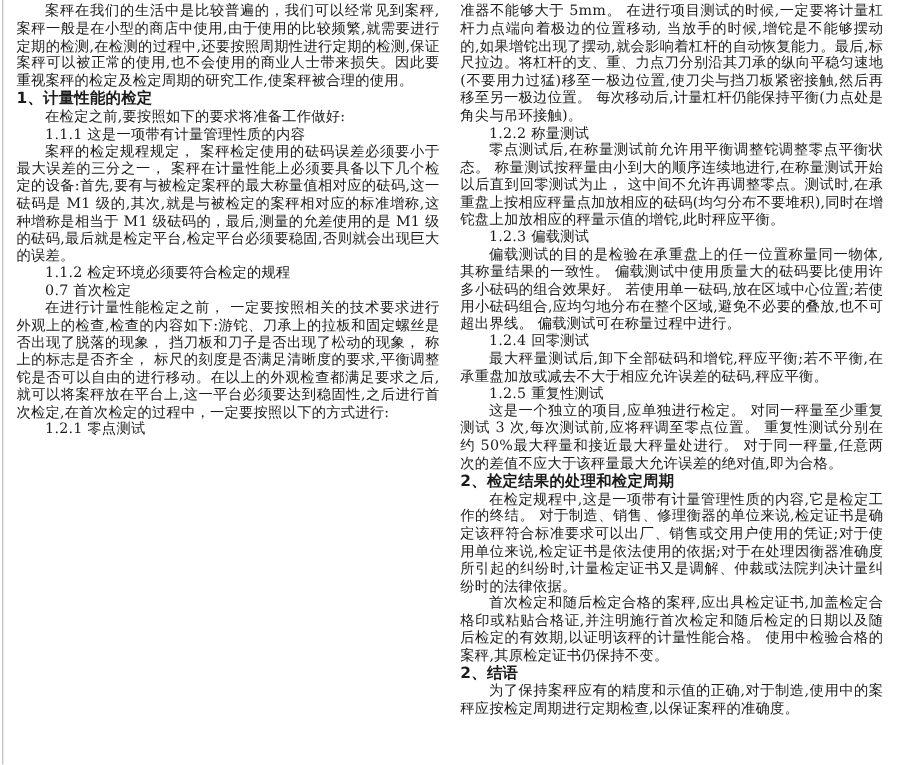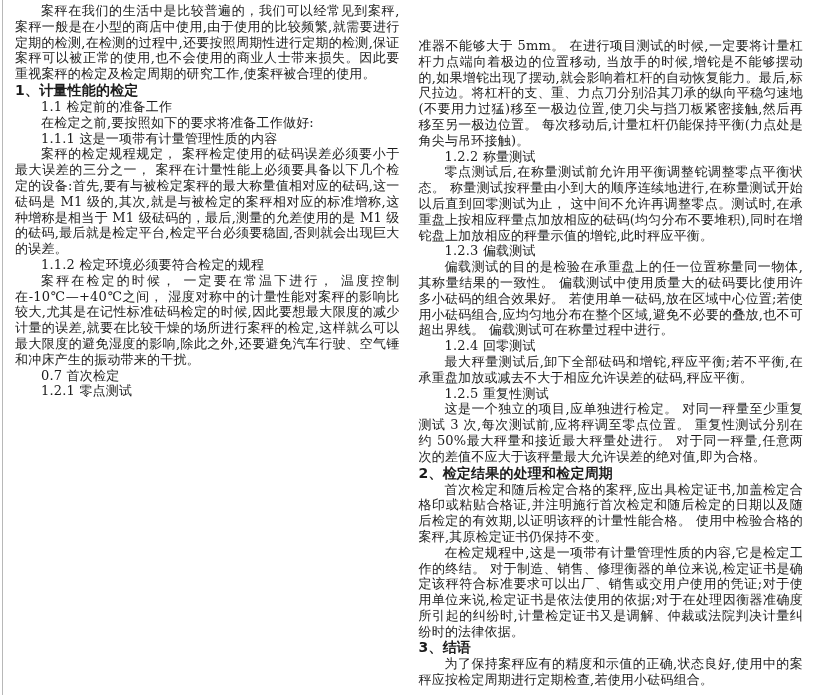--- a/index.html
+++ b/index.html
@@ -11,55 +11,54 @@
   .left-rule{position:absolute;left:2px;top:0;bottom:0;width:1px;background:var(--rule);}
   .columns{position:absolute;left:15px;top:3px;right:14px;display:flex;gap:19px;}
   .col{
     flex:1;min-width:0;
     font-family:"DejaVu Serif","Liberation Serif",serif;
     font-size:13px;line-height:15.8px;color:var(--text);
     text-align:justify;text-justify:inter-ideograph;
     letter-spacing:0.2px;
   }
   .para{text-indent:2em;}
-  .para-cont{text-indent:0;margin-top:35px;}
+  .para-cont{text-indent:0;}
   .subheading{text-indent:2em;}
   .heading{
     font-family:"DejaVu Sans","Liberation Sans",sans-serif;
     font-weight:700;font-size:14px;text-indent:0;line-height:17px;
   }
 </style>
 </head>
 <body>
 
 <div class="page-root">
   <div class="left-rule"></div>
   <div class="columns">
     <div class="col">
         <div class="para">案秤在我们的生活中是比较普遍的，我们可以经常见到案秤,案秤一般是在小型的商店中使用,由于使用的比较频繁,就需要进行定期的检测,在检测的过程中,还要按照周期性进行定期的检测,保证案秤可以被正常的使用,也不会使用的商业人士带来损失。因此要重视案秤的检定及检定周期的研究工作,使案秤被合理的使用。</div>
         <div class="heading">1、计量性能的检定</div>
-        <div class="subheading">1.1 检定前的准备工作</div>
         <div class="para">在检定之前,要按照如下的要求将准备工作做好:</div>
         <div class="subheading">1.1.1 这是一项带有计量管理性质的内容</div>
         <div class="para">案秤的检定规程规定， 案秤检定使用的砝码误差必须要小于最大误差的三分之一， 案秤在计量性能上必须要具备以下几个检定的设备:首先,要有与被检定案秤的最大称量值相对应的砝码,这一砝码是 M1 级的,其次,就是与被检定的案秤相对应的标准增称,这种增称是相当于 M1 级砝码的，最后,测量的允差使用的是 M1 级的砝码,最后就是检定平台,检定平台必须要稳固,否则就会出现巨大的误差。</div>
         <div class="subheading">1.1.2 检定环境必须要符合检定的规程</div>
-        <div class="para">案秤在检定的时候， 一定要在常温下进行， 温度控制在-10℃—+40℃之间， 湿度对称中的计量性能对案秤的影响比较大,尤其是在记性标准砝码检定的时候,因此要想最大限度的减少计量的误差,就要在比较干燥的场所进行案秤的检定,这样就么可以最大限度的避免湿度的影响,除此之外,还要避免汽车行驶、空气锤和冲床产生的振动带来的干扰。</div>
         <div class="subheading">0.7 首次检定</div>
+        <div class="para">在进行计量性能检定之前， 一定要按照相关的技术要求进行外观上的检查,检查的内容如下:游铊、刀承上的拉板和固定螺丝是否出现了脱落的现象， 挡刀板和刀子是否出现了松动的现象， 称上的标志是否齐全， 标尺的刻度是否满足清晰度的要求,平衡调整铊是否可以自由的进行移动。在以上的外观检查都满足要求之后,就可以将案秤放在平台上,这一平台必须要达到稳固性,之后进行首次检定,在首次检定的过程中，一定要按照以下的方式进行:</div>
         <div class="subheading">1.2.1 零点测试</div>
       </div>
     <div class="col">
         <div class="para-cont">准器不能够大于 5mm。 在进行项目测试的时候,一定要将计量杠杆力点端向着极边的位置移动, 当放手的时候,增铊是不能够摆动的,如果增铊出现了摆动,就会影响着杠杆的自动恢复能力。最后,标尺拉边。将杠杆的支、重、力点刀分别沿其刀承的纵向平稳匀速地(不要用力过猛)移至一极边位置,使刀尖与挡刀板紧密接触,然后再移至另一极边位置。 每次移动后,计量杠杆仍能保持平衡(力点处是角尖与吊环接触)。</div>
         <div class="subheading">1.2.2 称量测试</div>
         <div class="para">零点测试后,在称量测试前允许用平衡调整铊调整零点平衡状态。 称量测试按秤量由小到大的顺序连续地进行,在称量测试开始以后直到回零测试为止， 这中间不允许再调整零点。测试时,在承重盘上按相应秤量点加放相应的砝码(均匀分布不要堆积),同时在增铊盘上加放相应的秤量示值的增铊,此时秤应平衡。</div>
         <div class="subheading">1.2.3 偏载测试</div>
         <div class="para">偏载测试的目的是检验在承重盘上的任一位置称量同一物体,其称量结果的一致性。 偏载测试中使用质量大的砝码要比使用许多小砝码的组合效果好。 若使用单一砝码,放在区域中心位置;若使用小砝码组合,应均匀地分布在整个区域,避免不必要的叠放,也不可超出界线。 偏载测试可在称量过程中进行。</div>
         <div class="subheading">1.2.4 回零测试</div>
         <div class="para">最大秤量测试后,卸下全部砝码和增铊,秤应平衡;若不平衡,在承重盘加放或减去不大于相应允许误差的砝码,秤应平衡。</div>
         <div class="subheading">1.2.5 重复性测试</div>
         <div class="para">这是一个独立的项目,应单独进行检定。 对同一秤量至少重复测试 3 次,每次测试前,应将秤调至零点位置。 重复性测试分别在约 50%最大秤量和接近最大秤量处进行。 对于同一秤量,任意两次的差值不应大于该秤量最大允许误差的绝对值,即为合格。</div>
         <div class="heading">2、检定结果的处理和检定周期</div>
+        <div class="para">在检定规程中,这是一项带有计量管理性质的内容,它是检定工作的终结。 对于制造、销售、修理衡器的单位来说,检定证书是确定该秤符合标准要求可以出厂、销售或交用户使用的凭证;对于使用单位来说,检定证书是依法使用的依据;对于在处理因衡器准确度所引起的纠纷时,计量检定证书又是调解、仲裁或法院判决计量纠纷时的法律依据。</div>
         <div class="para">首次检定和随后检定合格的案秤,应出具检定证书,加盖检定合格印或粘贴合格证,并注明施行首次检定和随后检定的日期以及随后检定的有效期,以证明该秤的计量性能合格。 使用中检验合格的案秤,其原检定证书仍保持不变。</div>
-        <div class="para">在检定规程中,这是一项带有计量管理性质的内容,它是检定工作的终结。 对于制造、销售、修理衡器的单位来说,检定证书是确定该秤符合标准要求可以出厂、销售或交用户使用的凭证;对于使用单位来说,检定证书是依法使用的依据;对于在处理因衡器准确度所引起的纠纷时,计量检定证书又是调解、仲裁或法院判决计量纠纷时的法律依据。</div>
-        <div class="heading">3、结语</div>
-        <div class="para">为了保持案秤应有的精度和示值的正确,状态良好,使用中的案秤应按检定周期进行定期检查,若使用小砝码组合。</div>
+        <div class="heading">2、结语</div>
+        <div class="para">为了保持案秤应有的精度和示值的正确,对于制造,使用中的案秤应按检定周期进行定期检查,以保证案秤的准确度。</div>
       </div>
   </div>
 </div>
 
 </body></html>

